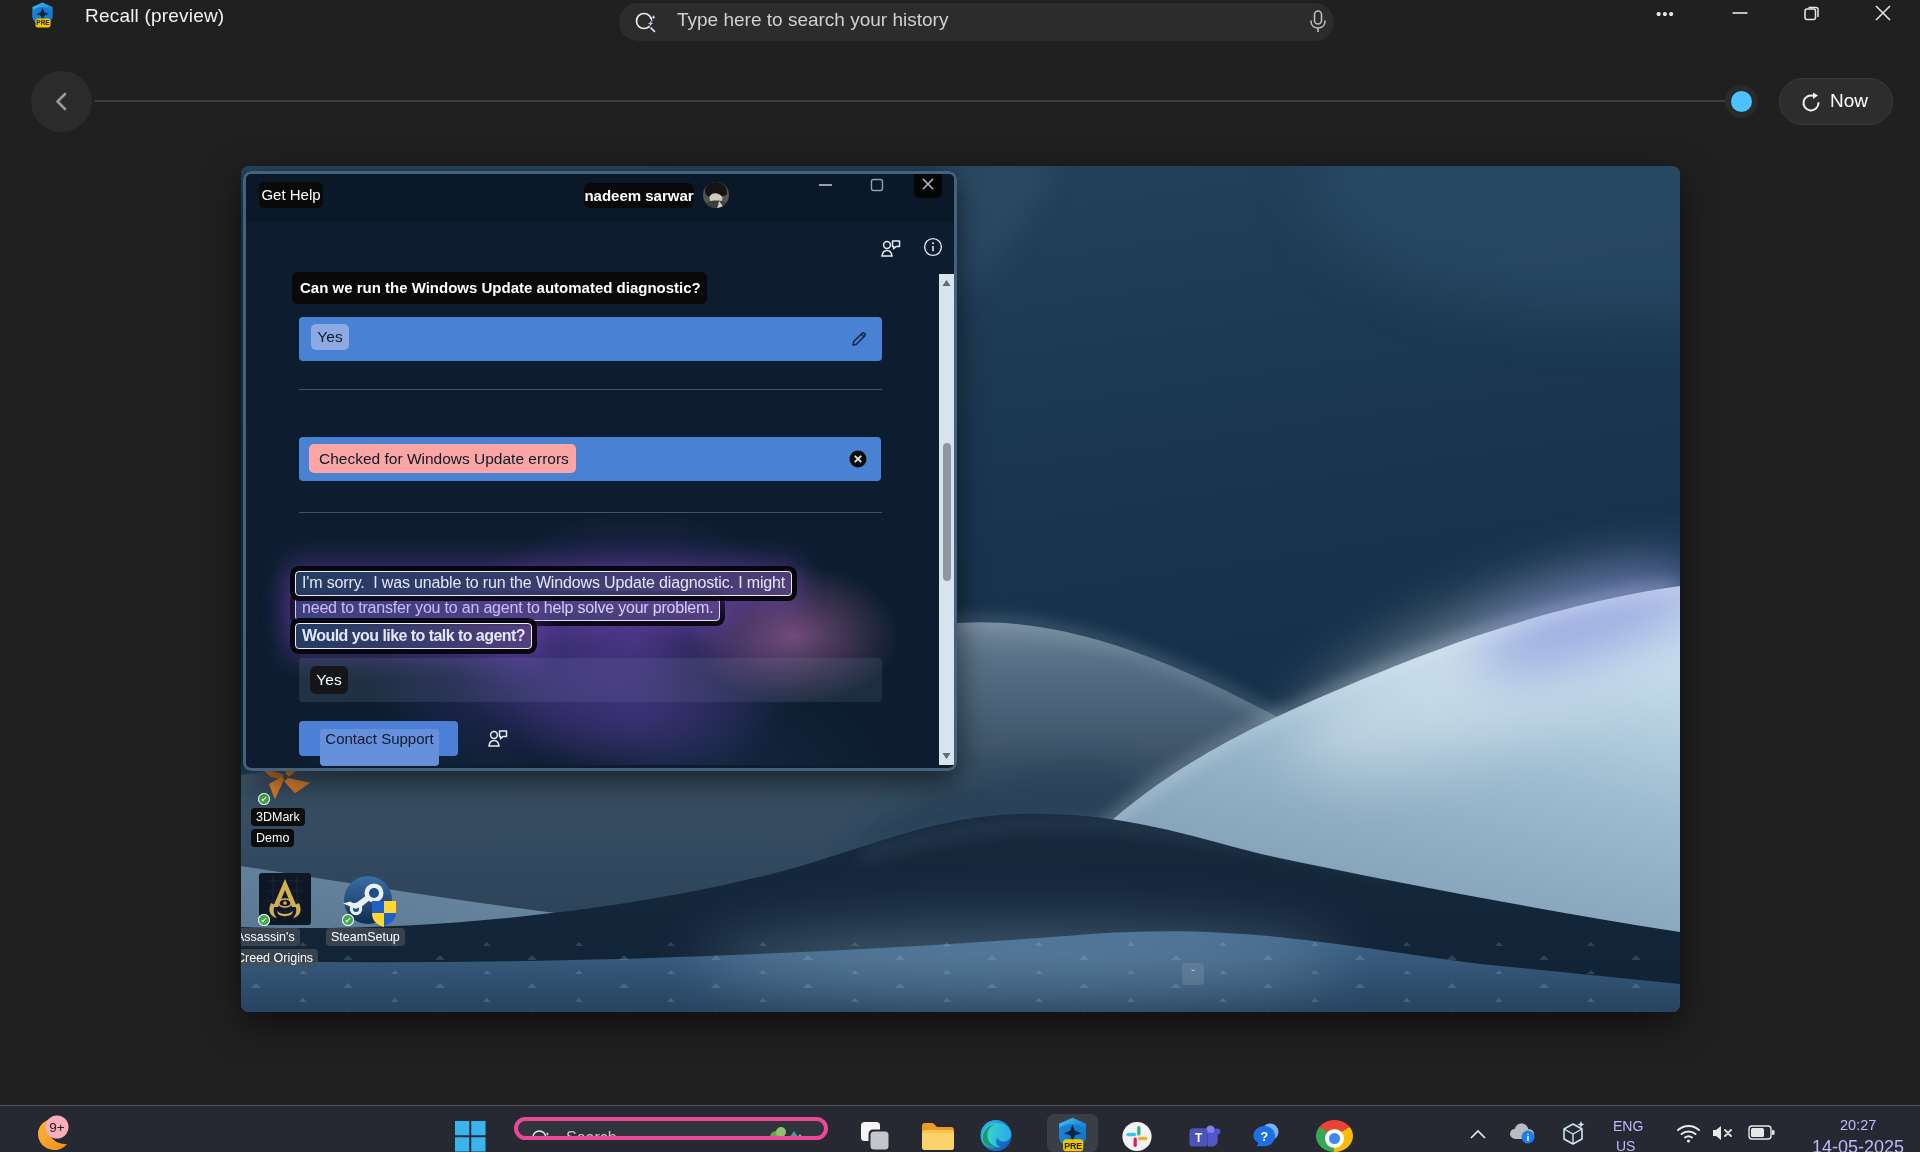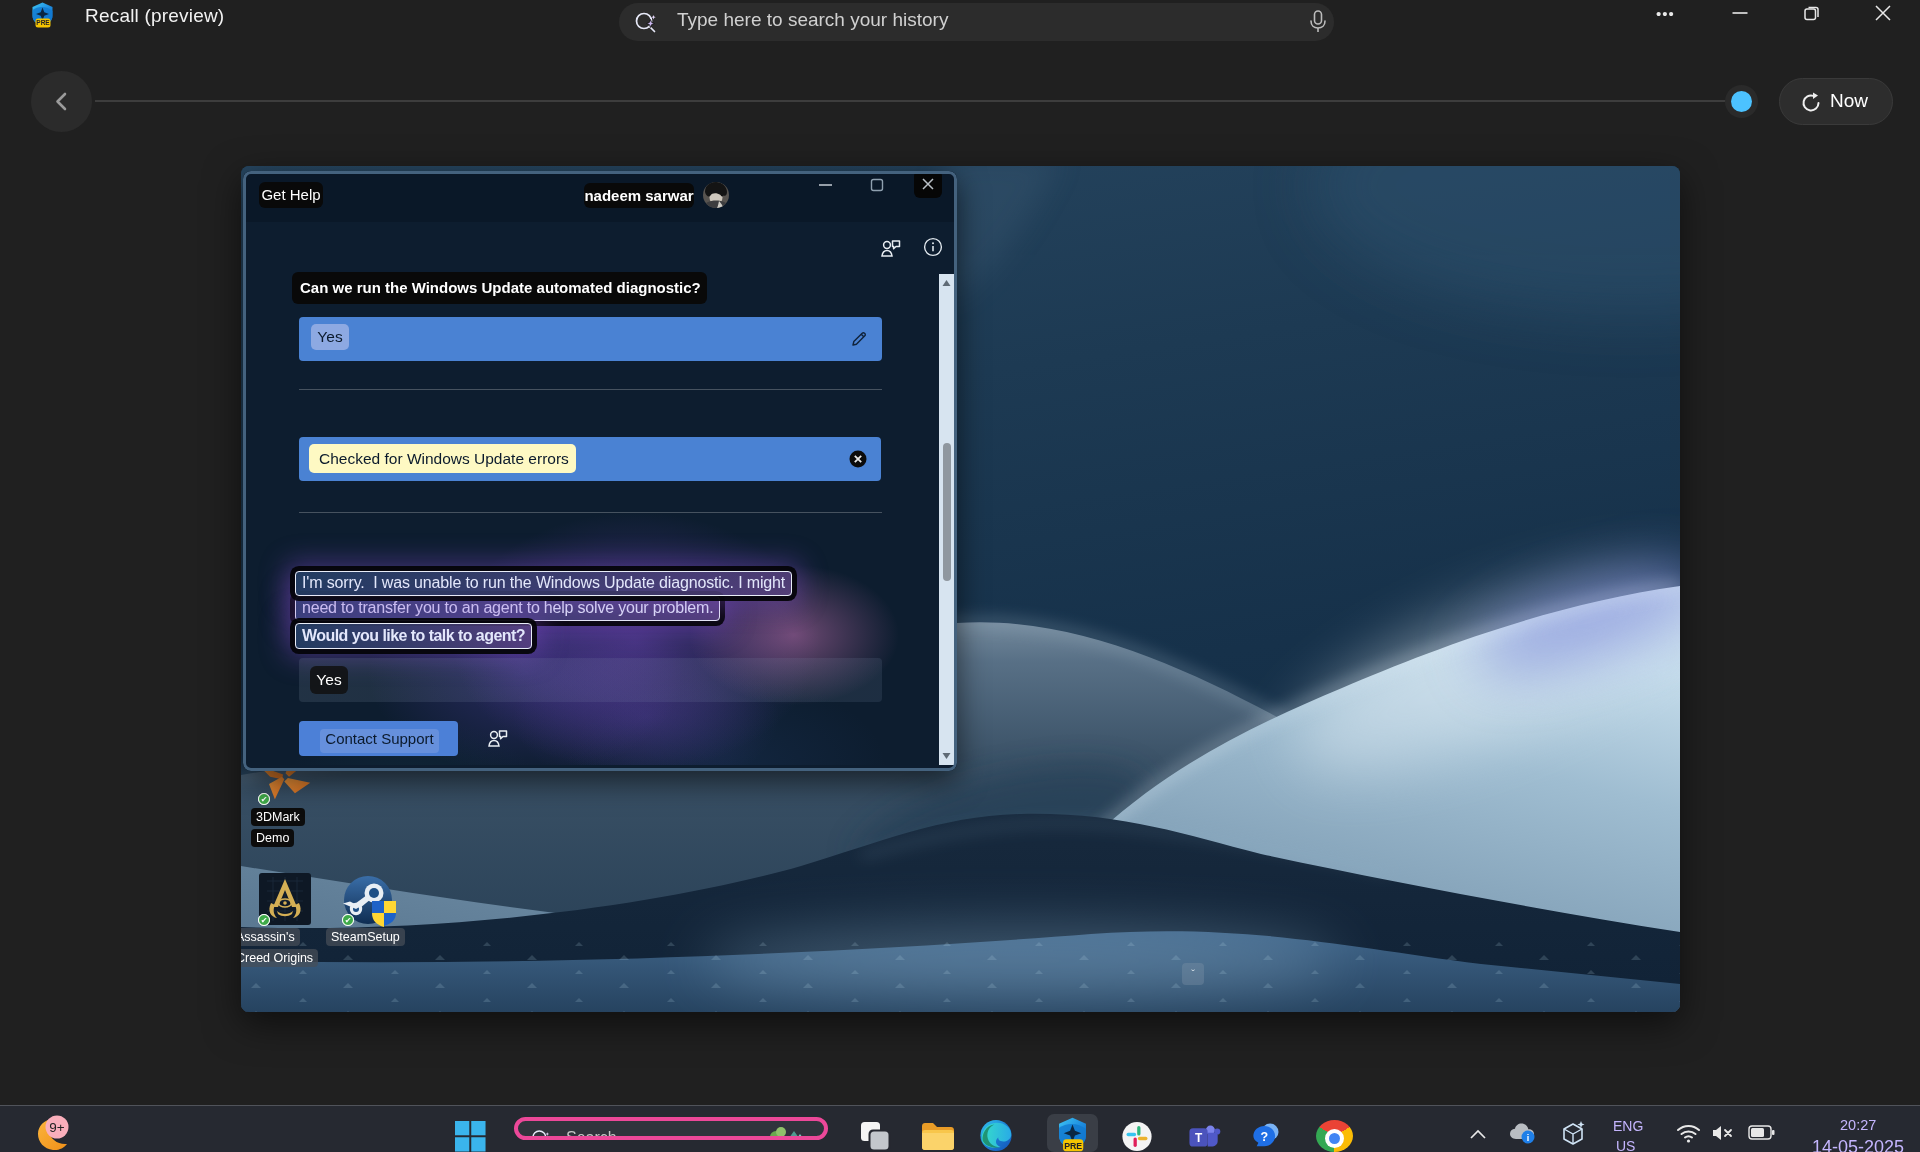--- a/index.html
+++ b/index.html
@@ -309,39 +309,39 @@
         <div class="abs txov" style="left:12px;top:7px;width:38px;height:26px;background:#8da9e2;line-height:26px;text-align:center;">Yes</div>
         <svg class="abs" style="left:551px;top:13px;" width="18" height="18" viewBox="0 0 18 18">
           <path d="M3 15 L3.8 11.6 L12.2 3.2 A1.6 1.6 0 0 1 14.5 3.2 L14.8 3.5 A1.6 1.6 0 0 1 14.8 5.8 L6.4 14.2 L3 15 Z" fill="none" stroke="#10233b" stroke-width="1.4" stroke-linejoin="round"></path>
           <line x1="11.2" y1="4.2" x2="13.8" y2="6.8" stroke="#10233b" stroke-width="1.4"></line>
         </svg>
       </div>
 
       <div class="abs sep" style="left:56px;top:218px;width:583px;"></div>
 
       <div class="abs bluebox" style="left:56px;top:266px;width:582px;height:44px;">
-        <div class="abs txov" style="left:10px;top:7px;width:267px;height:29px;background:#fef9c3;line-height:29px;padding-left:10px;">Checked for Windows Update errors</div>
+        <div class="abs txov" style="left:10px;top:7px;width:267px;height:29px;background:#fca5a5;line-height:29px;padding-left:10px;">Checked for Windows Update errors</div>
         <svg class="abs" style="left:550px;top:13px;" width="18" height="18" viewBox="0 0 18 18">
           <circle cx="9" cy="9" r="8.5" fill="#0b0b0b"></circle>
           <path d="M5.8 5.8 L12.2 12.2 M12.2 5.8 L5.8 12.2" stroke="#e8e8e8" stroke-width="1.8"></path>
         </svg>
       </div>
 
       <div class="abs sep" style="left:56px;top:341px;width:583px;"></div>
 
       <div class="abs hlb" style="left:52px;top:425px;height:25px;line-height:22px;letter-spacing:-0.2px;">need to transfer you to an agent to help solve your problem.</div>
       <div class="abs hlb" style="left:52px;top:400px;height:25px;line-height:22px;letter-spacing:-0.15px;">I'm sorry.&nbsp; I was unable to run the Windows Update diagnostic. I might</div>
       <div class="abs hlb" style="left:52px;top:452px;height:26px;line-height:23px;font-weight:bold;letter-spacing:-0.55px;">Would you like to talk to agent?</div>
 
       <div class="abs" style="left:56px;top:487px;width:583px;height:44px;border-radius:4px;background:linear-gradient(90deg, rgba(150,170,190,0.15), rgba(145,160,190,0.12) 45%, rgba(130,150,180,0.14));">
         <div class="abs" style="left:11px;top:8px;width:38px;height:28px;background:rgba(16,16,16,0.85);border-radius:6px;color:#fff;font-size:15.5px;line-height:28px;text-align:center;">Yes</div>
       </div>
 
       <div class="abs" style="left:56px;top:550px;width:159px;height:35px;background:#4c80d7;border-radius:4px;">
-        <div class="abs" style="left:21px;top:8px;width:119px;height:24px;background:#6690dc;border-radius:4px;color:#0b1a2c;font-size:15px;line-height:19px;text-align:center;">Contact Support</div>
+        <div class="abs" style="left:21px;top:8px;width:119px;height:37px;background:#6690dc;border-radius:4px;color:#0b1a2c;font-size:15px;line-height:19px;text-align:center;">Contact Support</div>
       </div>
       <svg class="abs" style="left:244px;top:556px;" width="22" height="22" viewBox="0 0 22 22">
         <circle cx="7" cy="8" r="3.4" fill="none" stroke="#e8edf2" stroke-width="1.5"></circle>
         <path d="M2 19 C2.5 15 4.5 13.4 7 13.4 C9.5 13.4 11.5 15 12 19 Z" fill="none" stroke="#e8edf2" stroke-width="1.5"></path>
         <path d="M12.5 4 h7 v5.5 h-3.5 l-2.4 2.3 v-2.3 h-1.1 Z" fill="none" stroke="#e8edf2" stroke-width="1.5" stroke-linejoin="round"></path>
       </svg>
     </div>
   </div>
 
   <div class="abs" id="tbar"></div>

